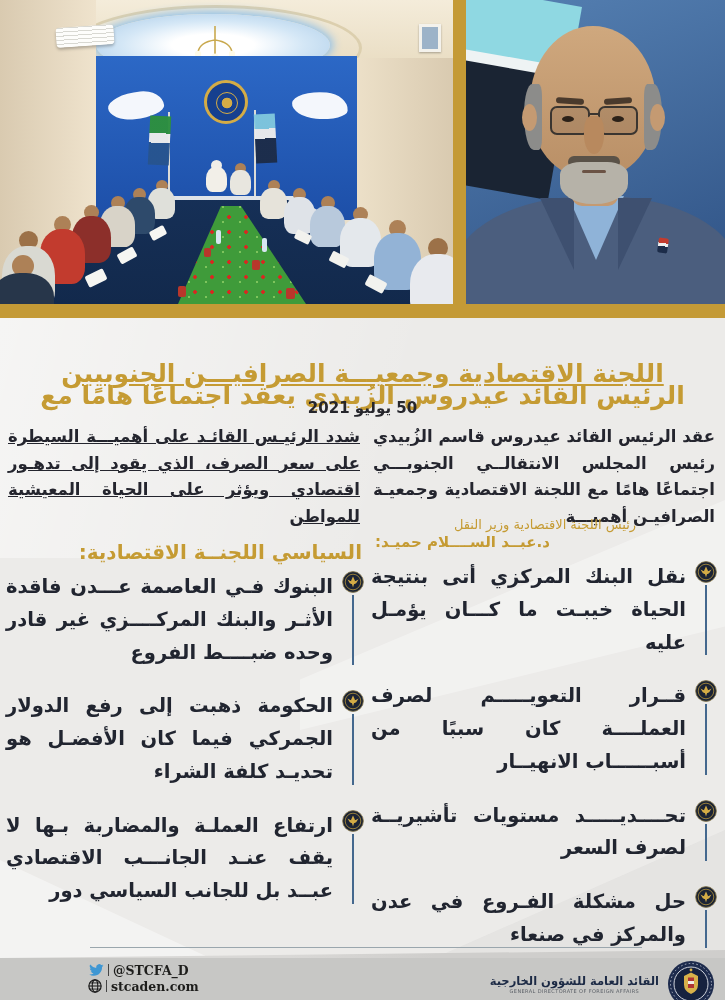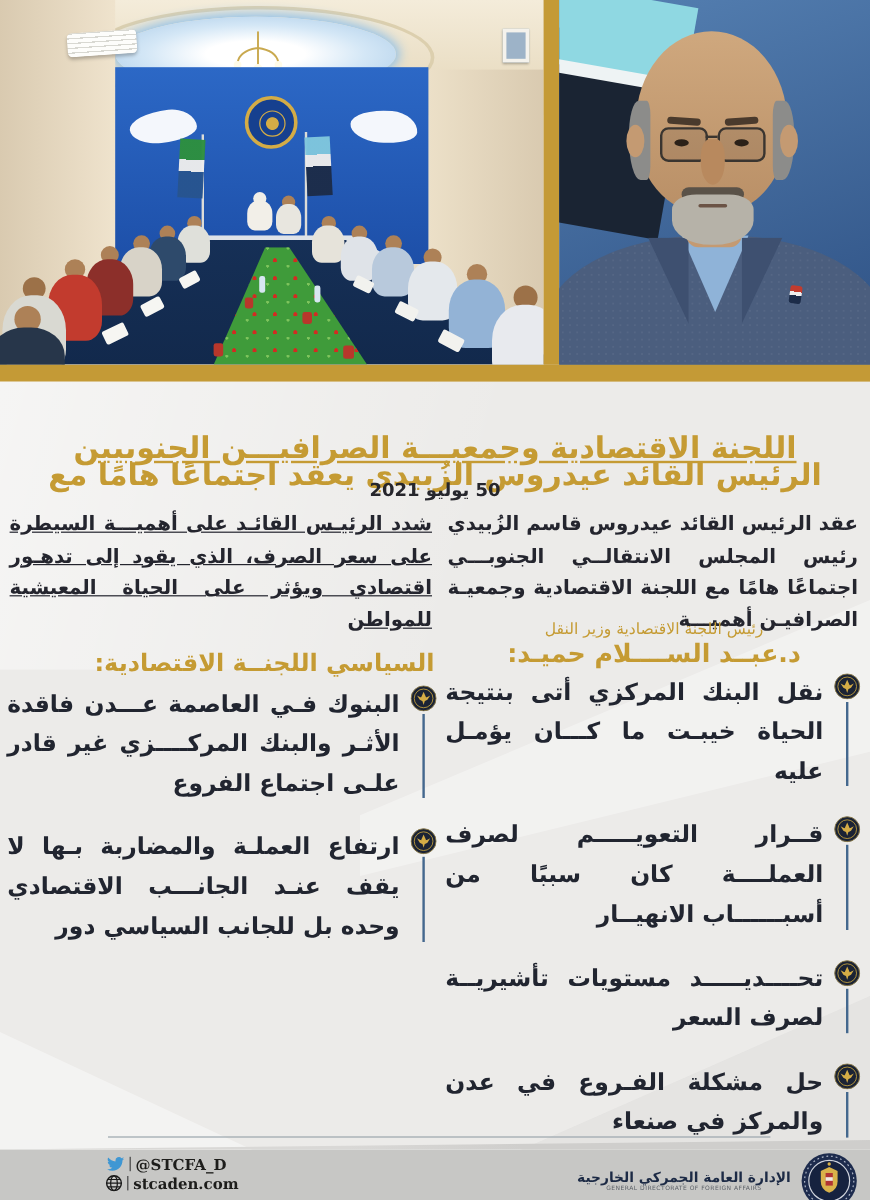--- a/index.html
+++ b/index.html
@@ -56,21 +56,21 @@
   .abs{position:absolute;}
   .rtl{direction:rtl;}
   #title1,#title2{left:0;right:0;text-align:center;font-weight:bold;font-size:25px;letter-spacing:0;}
   #title1{top:337px;margin-top:44px;}
   #title2{top:359px;text-decoration:underline;}
   #date-line{top:399px;left:0;right:0;text-align:center;font-weight:bold;font-size:15px;color:#26262c;}
   .lead{font-size:16.5px;font-weight:bold;color:#24252e;line-height:1.62;text-align:justify;}
   #lead-right{top:424px;right:10px;width:342px;}
   #lead-left{top:424px;left:8px;width:352px;text-decoration:underline;}
   #right-subtitle{top:517px;right:10px;width:340px;text-align:center;font-size:13px;font-weight:normal;}
-  #right-name{top:533px;right:10px;width:340px;text-align:center;font-size:21px;font-weight:bold;}
+  #right-name{top:533px;right:10px;width:340px;text-align:left;font-size:15px;font-weight:bold;}
   #left-header{top:540px;left:0;width:362px;text-align:right;font-size:20px;font-weight:bold;}
   .col-items{position:absolute;}
   #right-items{top:561px;right:8px;width:346px;}
   #left-items{top:571px;left:6px;width:358px;}
   .list-item{display:flex;direction:rtl;margin-bottom:21px;}
   .bullet{width:22px;flex:0 0 22px;display:flex;flex-direction:column;align-items:center;margin-left:9px;}
   .bullet svg{display:block;}
   .vline{width:2px;flex:1 1 auto;background:#44688e;margin-top:2px;min-height:10px;margin-bottom:4px;}
   .item-text{flex:1 1 auto;font-size:19.5px;font-weight:bold;color:#212530;line-height:1.68;text-align:justify;direction:rtl;}
   
@@ -319,30 +319,39 @@
   </div>
 
   <div id="left-items" class="col-items">
     <div class="list-item">
       <div class="bullet">
         <svg width="22" height="22">
             <use href="#emblem-def"></use>
           </svg>
           <div class="vline"></div>
       </div>
-      <div class="item-text">البنوك فـي العاصمة عـــدن فاقدة الأثـر والبنك المركــــزي غير قادر علـى اجتماع الفروع</div>
-    </div>
-    <div class="list-item">
-      <div class="bullet">
-        <svg width="22" height="22">
-            <use href="#emblem-def"></use>
-          </svg>
-          <div class="vline"></div>
-      </div>
-      <div class="item-text">ارتفاع العملـة والمضاربة بـها لا يقف عنـد الجانـــب الاقتصادي وحده بل للجانب السياسي دور</div>
+      <div class="item-text">البنوك فـي العاصمة عـــدن فاقدة الأثـر والبنك المركــــزي غير قادر وحده ضبــــط الفروع</div>
+    </div>
+    <div class="list-item">
+      <div class="bullet">
+        <svg width="22" height="22">
+            <use href="#emblem-def"></use>
+          </svg>
+          <div class="vline"></div>
+      </div>
+      <div class="item-text">الحكومة ذهبت إلى رفع الدولار الجمركي فيما كان الأفضـل هو تحديـد كلفة الشراء</div>
+    </div>
+    <div class="list-item">
+      <div class="bullet">
+        <svg width="22" height="22">
+            <use href="#emblem-def"></use>
+          </svg>
+          <div class="vline"></div>
+      </div>
+      <div class="item-text">ارتفاع العملـة والمضاربة بـها لا يقف عنـد الجانـــب الاقتصادي عبــد بل للجانب السياسي دور</div>
     </div>
   </div>
 
   <div id="footer-line"></div>
   <div id="footer">
     <div class="f-left">
       <div class="f-row">
         <svg width="16" height="13" viewBox="0 0 24 20">
           <path fill="#3f97d3" d="M23.6 2.3c-.8.4-1.7.7-2.6.8a4.6 4.6 0 0 0 2-2.5c-.9.5-1.9.9-2.9 1.1A4.5 4.5 0 0 0 12.3 5c0 .4 0 .7.1 1A12.8 12.8 0 0 1 3.1.9a4.5 4.5 0 0 0 1.4 6c-.7 0-1.4-.2-2-.5v.1c0 2.2 1.5 4 3.6 4.4-.4.1-.8.2-1.2.2l-.8-.1a4.5 4.5 0 0 0 4.2 3.1 9 9 0 0 1-6.7 1.9 12.7 12.7 0 0 0 6.9 2c8.3 0 12.8-6.9 12.8-12.8v-.6c.9-.6 1.6-1.4 2.3-2.3z"></path>
         </svg>
@@ -366,19 +375,19 @@
       <svg id="footer-logo" width="48" height="48" viewBox="0 0 48 48">
         <circle cx="24" cy="24" r="23" fill="#1d2b4d"></circle>
         <circle cx="24" cy="24" r="20.5" fill="none" stroke="#aeb6c6" stroke-width="1" stroke-dasharray="1.5 2.4"></circle>
         <circle cx="24" cy="24" r="17" fill="#16223f" stroke="#cfd3dc" stroke-width="1"></circle>
         <path d="M24 12.5 l7 3.4 v8.6 q0 6.8 -7 9.5 q-7 -2.7 -7 -9.5 v-8.6 z" fill="#d9b24a"></path>
         <rect x="21" y="17.5" width="6" height="10.5" fill="#b03434"></rect>
         <rect x="21" y="21" width="6" height="3" fill="#f0ede4"></rect>
         <circle cx="24" cy="10" r="1.4" fill="#d9b24a"></circle>
       </svg>
       <div>
-        <div class="org-ar rtl">الإدارة العامة الجمركي الخارجية</div>
+        <div class="org-ar rtl">القائد العامة للشؤون الخارجية</div>
         <div class="org-en">GENERAL DIRECTORATE OF FOREIGN AFFAIRS</div>
       </div>
     </div>
   </div>
 
 </div>
 
 </body></html>

